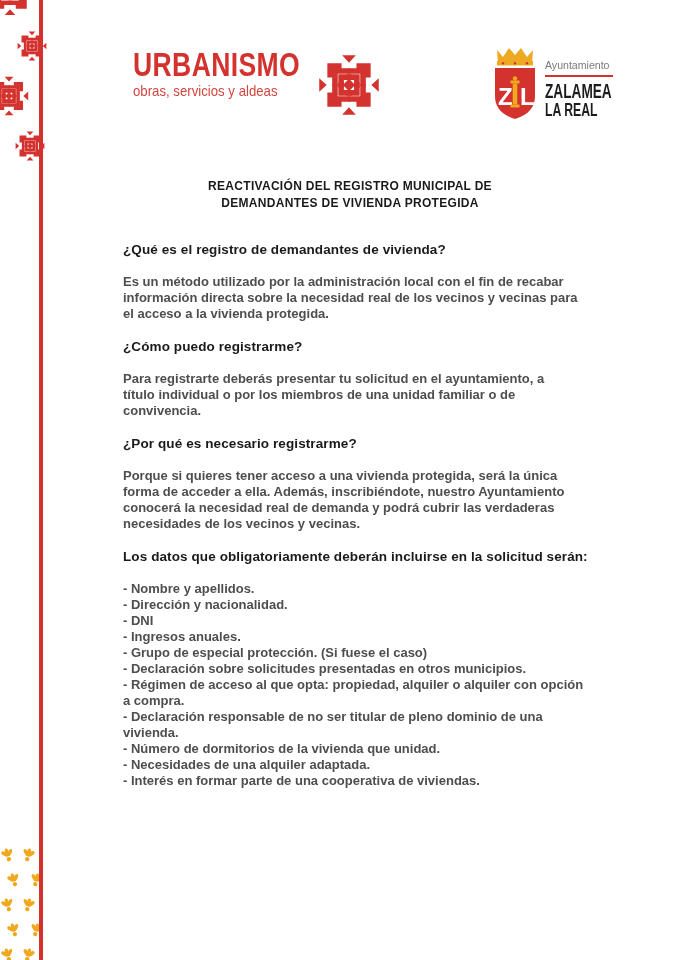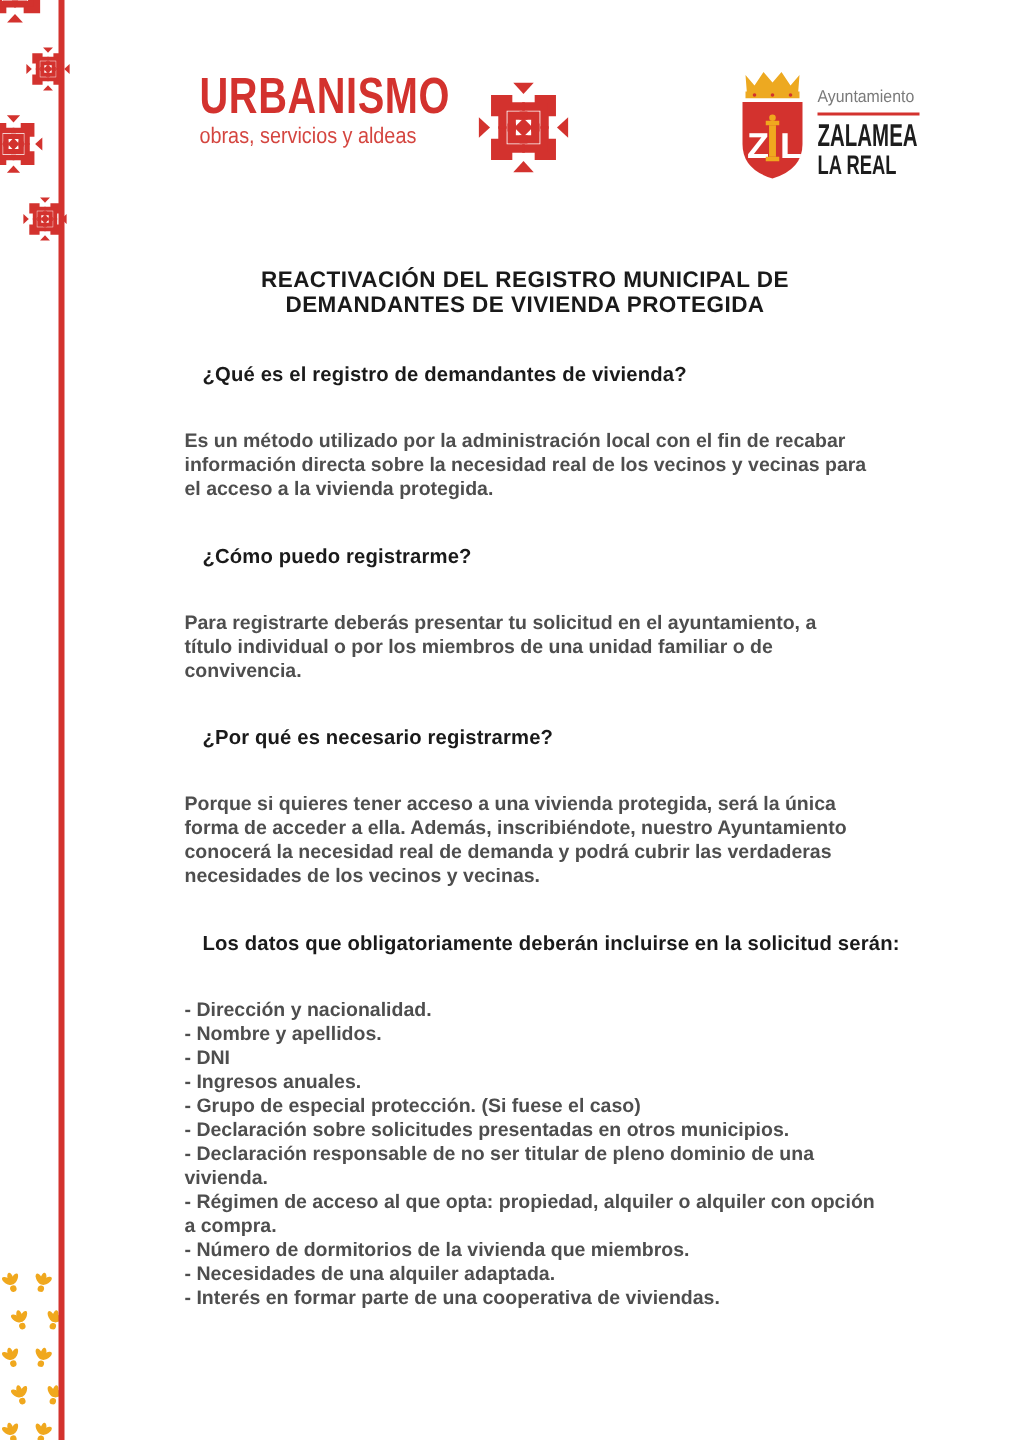--- a/index.html
+++ b/index.html
@@ -53,28 +53,28 @@
     transform: scaleX(0.68); transform-origin: left top;
     white-space: nowrap;
   }
   
   .doc-content {
     position: absolute; left: 123px; top: 178px; width: 500px;
     font-size: 13px; line-height: 16px; color: #4e4e4e;
   }
   .doc-title {
     width: 454px; text-align: center;
-    font-size: 15px; font-weight: bold; color: #1a1a1a;
+    font-size: 12px; font-weight: bold; color: #1a1a1a;
     line-height: 17px; letter-spacing: 0.3px;
     margin: 0 0 13px 0;
   }
   .doc-title div { white-space: nowrap; }
   .section-heading {
     font-size: 13.5px; font-weight: bold; color: #1a1a1a;
-    line-height: 16px; margin: 12px; padding: 17px 0 16px 0;
+    line-height: 16px; margin: 0; padding: 17px 0 16px 0;
     white-space: nowrap; letter-spacing: 0.1px;
   }
   .doc-par { margin: 0; white-space: pre-line; font-weight: bold; }
   .doc-list p { margin: 0; }
 </style>
 </head>
 <body>
 
 <svg width="0" height="0" style="position:absolute" aria-hidden="true">
   <defs>
@@ -220,31 +220,31 @@
         <section>
           <h2 class="section-heading">¿Por qué es necesario registrarme?</h2>
           <p class="doc-par">Porque si quieres tener acceso a una vivienda protegida, será la única
 forma de acceder a ella. Además, inscribiéndote, nuestro Ayuntamiento
 conocerá la necesidad real de demanda y podrá cubrir las verdaderas
 necesidades de los vecinos y vecinas.</p>
         </section>
         <section>
           <h2 class="section-heading">Los datos que obligatoriamente deberán incluirse en la solicitud serán:</h2>
           <div class="doc-list">
+            <p class="doc-par">- Nombre y apellidos.</p>
             <p class="doc-par">- Dirección y nacionalidad.</p>
-            <p class="doc-par">- Nombre y apellidos.</p>
             <p class="doc-par">- DNI</p>
             <p class="doc-par">- Ingresos anuales.</p>
             <p class="doc-par">- Grupo de especial protección. (Si fuese el caso)</p>
             <p class="doc-par">- Declaración sobre solicitudes presentadas en otros municipios.</p>
+            <p class="doc-par">- Régimen de acceso al que opta: propiedad, alquiler o alquiler con opción
+a compra.</p>
             <p class="doc-par">- Declaración responsable de no ser titular de pleno dominio de una
 vivienda.</p>
-            <p class="doc-par">- Régimen de acceso al que opta: propiedad, alquiler o alquiler con opción
-a compra.</p>
-            <p class="doc-par">- Número de dormitorios de la vivienda que miembros.</p>
+            <p class="doc-par">- Número de dormitorios de la vivienda que unidad.</p>
             <p class="doc-par">- Necesidades de una alquiler adaptada.</p>
             <p class="doc-par">- Interés en formar parte de una cooperativa de viviendas.</p>
           </div>
         </section>
         <section>
         </section>
       </div>
   </main>
 
 </div>

